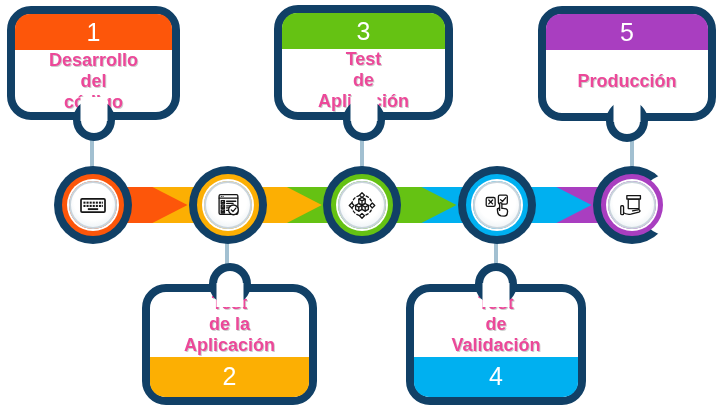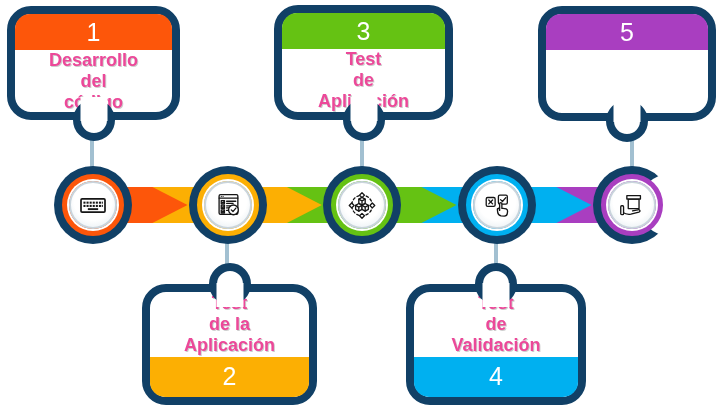--- a/index.html
+++ b/index.html
@@ -205,20 +205,21 @@
     <div class="card-head" style="background: rgb(101, 194, 19);">3</div>
     <div class="card-body">Test
 de
 Aplicación</div>
     <div class="notch notch-b"></div>
     <div class="patch patch-b"></div>
   </div>
 
   <div class="card" style="left:538px;top:6px;width:178px;height:115px">
     <div class="card-head" style="background: rgb(169, 62, 192);">5</div>
+    <div class="card-body">Producción</div>
     <div class="notch notch-b"></div>
     <div class="patch patch-b"></div>
   </div>
 
   <div class="card" style="left:142px;top:284px;width:175px;height:121px">
     <div class="card-body">Test
 de la
 Aplicación</div>
     <div class="card-foot" style="background: rgb(252, 175, 3);">2</div>
     <div class="notch notch-t"></div>

